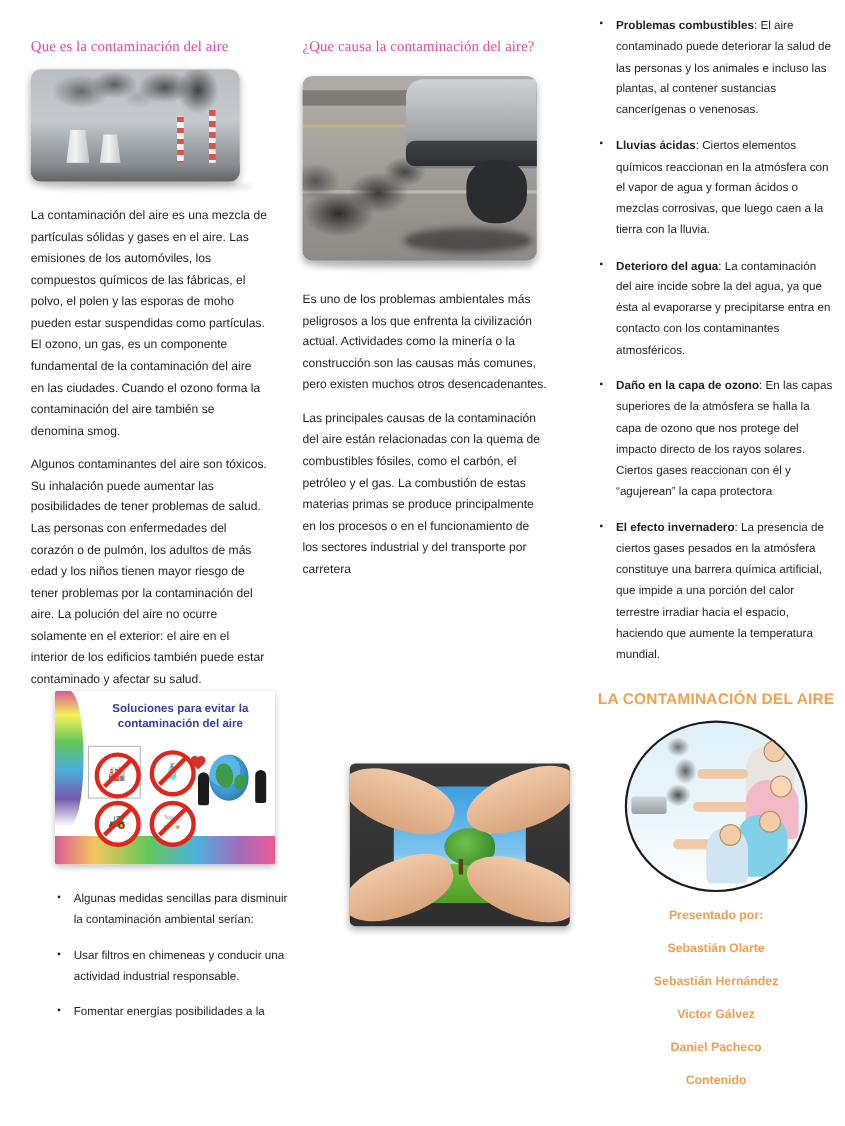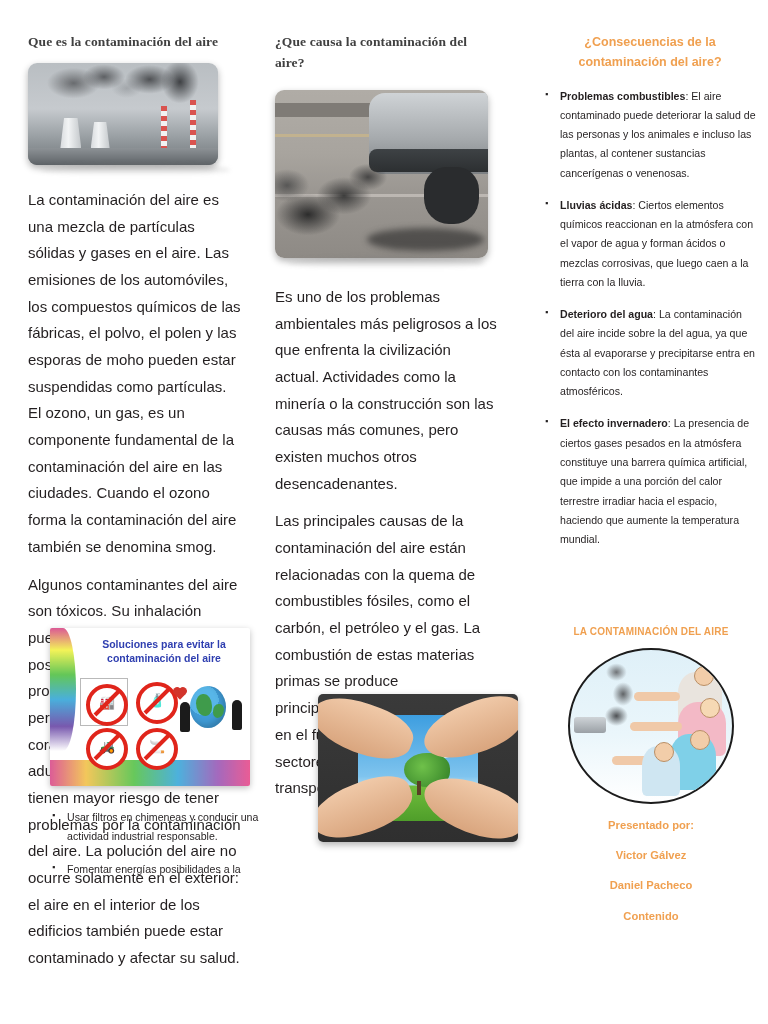--- a/index.html
+++ b/index.html
@@ -18,36 +18,36 @@
 
   .page {
     position: absolute;
     inset: 0;
     background: #fff;
   }
 
   
   .serif-head {
     font-family: "Liberation Serif", serif;
-    color: #404040;
-    font-weight: bold;
+    color: #ec4899;
+    font-weight: normal;
     font-size: 13.5px;
     line-height: 1.55;
     letter-spacing: .1px;
   }
   .sans-head {
     font-family: "Liberation Sans", sans-serif;
     color: #f0a050;
     font-weight: bold;
     font-size: 12.5px;
     line-height: 1.62;
     text-align: center;
   }
   .body-txt {
-    font-size: 15px;
+    font-size: 11px;
     line-height: 1.78;
     color: #231f20;
     text-align: left;
   }
   .body-txt p { margin: 0 0 11px 0; }
 
   
   .col {
     position: absolute;
     top: 0;
@@ -357,21 +357,21 @@
     text-align: center;
   }
   .credits div {
     font-size: 11.2px;
     font-weight: bold;
     color: #f0a050;
     line-height: 1.35;
     margin-bottom: 15px;
     font-family: "Liberation Sans", sans-serif;
   }
-  .b-col3 .sans-head { font-size: 10px; letter-spacing: .2px; }
+  .b-col3 .sans-head { font-size: 14px; letter-spacing: .2px; }
 </style>
 </head>
 <body>
 
 <div class="page">
 
   <div class="col col1">
     <div class="serif-head">Que es la contaminación del aire</div>
 
     <div class="photo-wrap">
@@ -409,31 +409,33 @@
       <div class="reflection"></div>
     </div>
 
     <div class="body-txt" style="margin-top:26px;">
       <p>Es uno de los problemas ambientales más peligrosos a los que enfrenta la civilización actual.  Actividades como la minería o la construcción son las causas más comunes, pero existen muchos otros desencadenantes.</p>
       <p>Las principales causas de la contaminación del aire están relacionadas con la quema de combustibles fósiles, como el carbón, el petróleo y el gas.  La combustión de estas materias primas se produce principalmente en los procesos o en el funcionamiento de los sectores industrial y del transporte por carretera</p>
     </div>
   </div>
 
   <div class="col col3">
-    <div class="sans-head" style="padding-top:32px;">¿Consecuencias de la contaminación del aire?</div>
 
     <ul class="bul" style="margin-top:14px;">
       <li>
         <b>Problemas combustibles</b><span>: </span><span>El aire contaminado puede deteriorar la salud de las personas y los animales e incluso las plantas, al contener sustancias cancerígenas o venenosas.</span>
       </li>
       <li>
         <b>Lluvias ácidas</b><span>: </span><span>Ciertos elementos químicos reaccionan en la atmósfera con el vapor de agua y forman ácidos o mezclas corrosivas, que luego caen a la tierra con la lluvia.</span>
       </li>
       <li>
         <b>Deterioro del agua</b><span>: </span><span>La contaminación del aire incide sobre la del agua, ya que ésta al evaporarse y precipitarse entra en contacto con los contaminantes atmosféricos.</span>
+      </li>
+      <li>
+        <b>Daño en la capa de ozono</b><span>: </span><span>En las capas superiores de la atmósfera se halla la capa de ozono que nos protege del impacto directo de los rayos solares. Ciertos gases reaccionan con él y “agujerean” la capa protectora</span>
       </li>
       <li>
         <b>El efecto invernadero</b><span>: </span><span>La presencia de ciertos gases pesados en la atmósfera constituye una barrera química artificial, que impide a una porción del calor terrestre irradiar hacia el espacio, haciendo que aumente la temperatura mundial.</span>
       </li>
     </ul>
   </div>
 
   <div class="bottom">
 
     <div class="b-col1">
@@ -455,20 +457,21 @@
         <div class="no-sign ns4">
             <span class="pic">🚬</span>
           </div>
         <div class="heart"></div>
         <div class="stickman sm1"></div>
         <div class="globe"></div>
         <div class="stickman sm2"></div>
       </div>
 
       <ul class="bul" style="margin-top:22px;">
+        <li>Algunas medidas sencillas para disminuir la contaminación ambiental serían:</li>
         <li>Usar filtros en chimeneas y conducir una actividad industrial responsable.</li>
         <li>Fomentar energías posibilidades a la</li>
       </ul>
     </div>
 
     <div class="b-col2">
       <div class="img-hands">
         <div class="scene">
           <div class="cloud c1"></div>
           <div class="cloud c2"></div>
@@ -496,20 +499,22 @@
         <div class="arm a2"></div>
         <div class="person p3"></div>
         <div class="head-sm h3"></div>
         <div class="arm a3"></div>
         <div class="person p4"></div>
         <div class="head-sm h4"></div>
       </div>
 
       <div class="credits">
         <div>Presentado por:</div>
+        <div>Sebastián Olarte</div>
+        <div>Sebastián Hernández</div>
         <div>Victor Gálvez</div>
         <div>Daniel Pacheco</div>
         <div>Contenido</div>
       </div>
     </div>
 
   </div>
 </div>
 
 </body></html>

